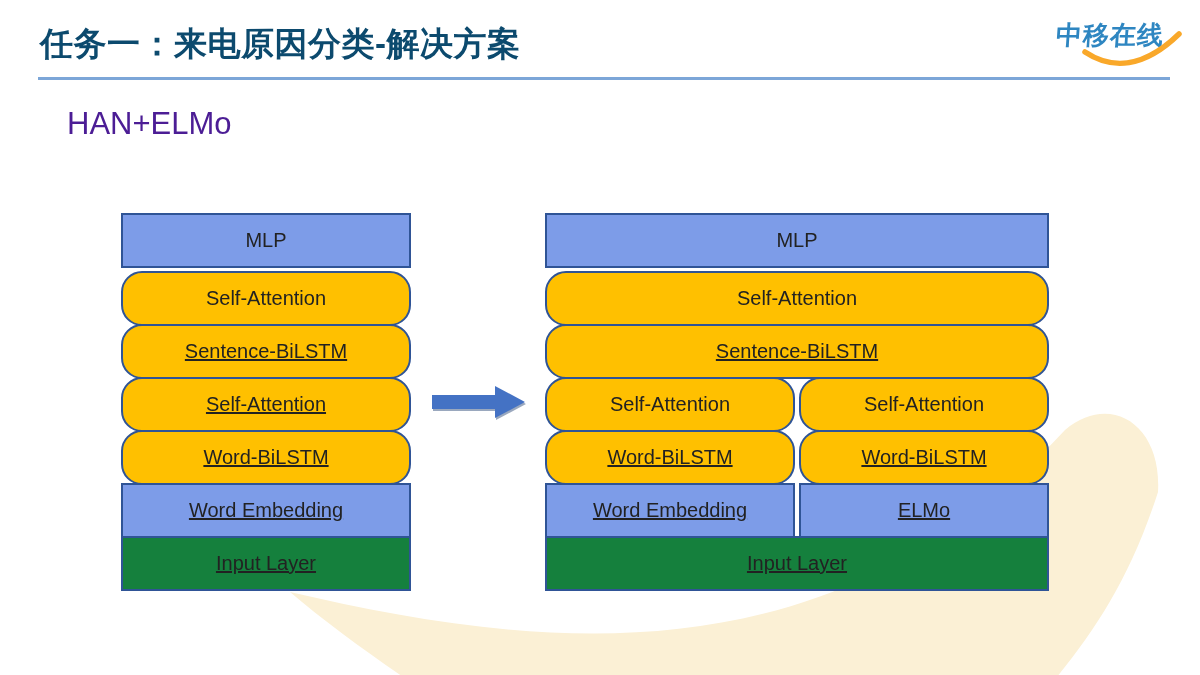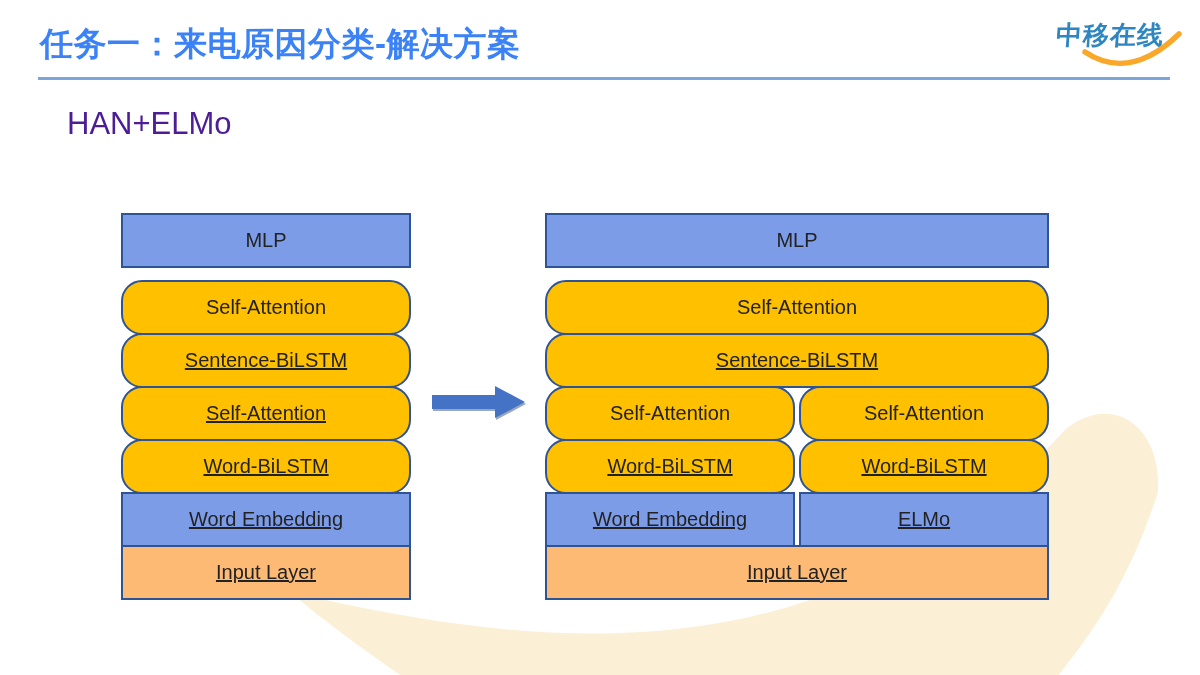--- a/index.html
+++ b/index.html
@@ -6,21 +6,21 @@
   .slide {
     position:relative; width:1200px; height:675px; overflow:hidden;
     background:#ffffff; font-family:"Liberation Sans", sans-serif;
   }
   
   .bg-svg { position:absolute; left:0; top:0; width:1200px; height:675px; z-index:0; }
 
   
   .title {
     position:absolute; left:40px; top:22px; z-index:2;
-    font-size:33px; font-weight:bold; color:#3b82f6; letter-spacing:0.5px;
+    font-size:33px; font-weight:bold; color:#0c4a6e; letter-spacing:0.5px;
     white-space:nowrap;
     text-align:center;
   }
   .title-underline {
     position:absolute; left:38px; top:77px; width:1132px; height:3px;
     background:#7CA6D8; z-index:2;
   }
   .logo { position:absolute; left:1056px; top:18px; z-index:2; width:130px; height:52px; }
   .logo-text {
     position:absolute; left:0; top:0; font-size:26px; font-weight:bold;
@@ -37,24 +37,24 @@
   .diagram { position:absolute; top:213px; z-index:1; }
   .diagram-left  { left:121px; width:290px; }
   .diagram-right { left:545px; width:504px; }
 
   .box {
     box-sizing:border-box; height:55px; border:2px solid #2F5496;
     display:flex; align-items:center; justify-content:center;
     font-size:20px; color:#222222; background:#ffffff;
   }
   .m   { margin-top:-2px;text-decoration:underline; }      
-  .gap { margin-bottom:12px; }    
+  .gap { margin-bottom:3px; }    
   .blue   { background:#7D9CE8; }
   .orange { background:#FFC000;border-radius:21px; }
-  .gray   { background:#fdba74; }
+  .gray   { background:#15803d; }
 
   .split { display:flex; margin-top:-2px; }
   .split .col { flex:1; min-width:0; }
   .split .col + .col { margin-left:4px; }
 
   .arrow-svg {
     position:absolute; left:432px; top:385px; z-index:1;
     filter:drop-shadow(1.5px 2px 0 #9AA8BE);
   }
 </style>

